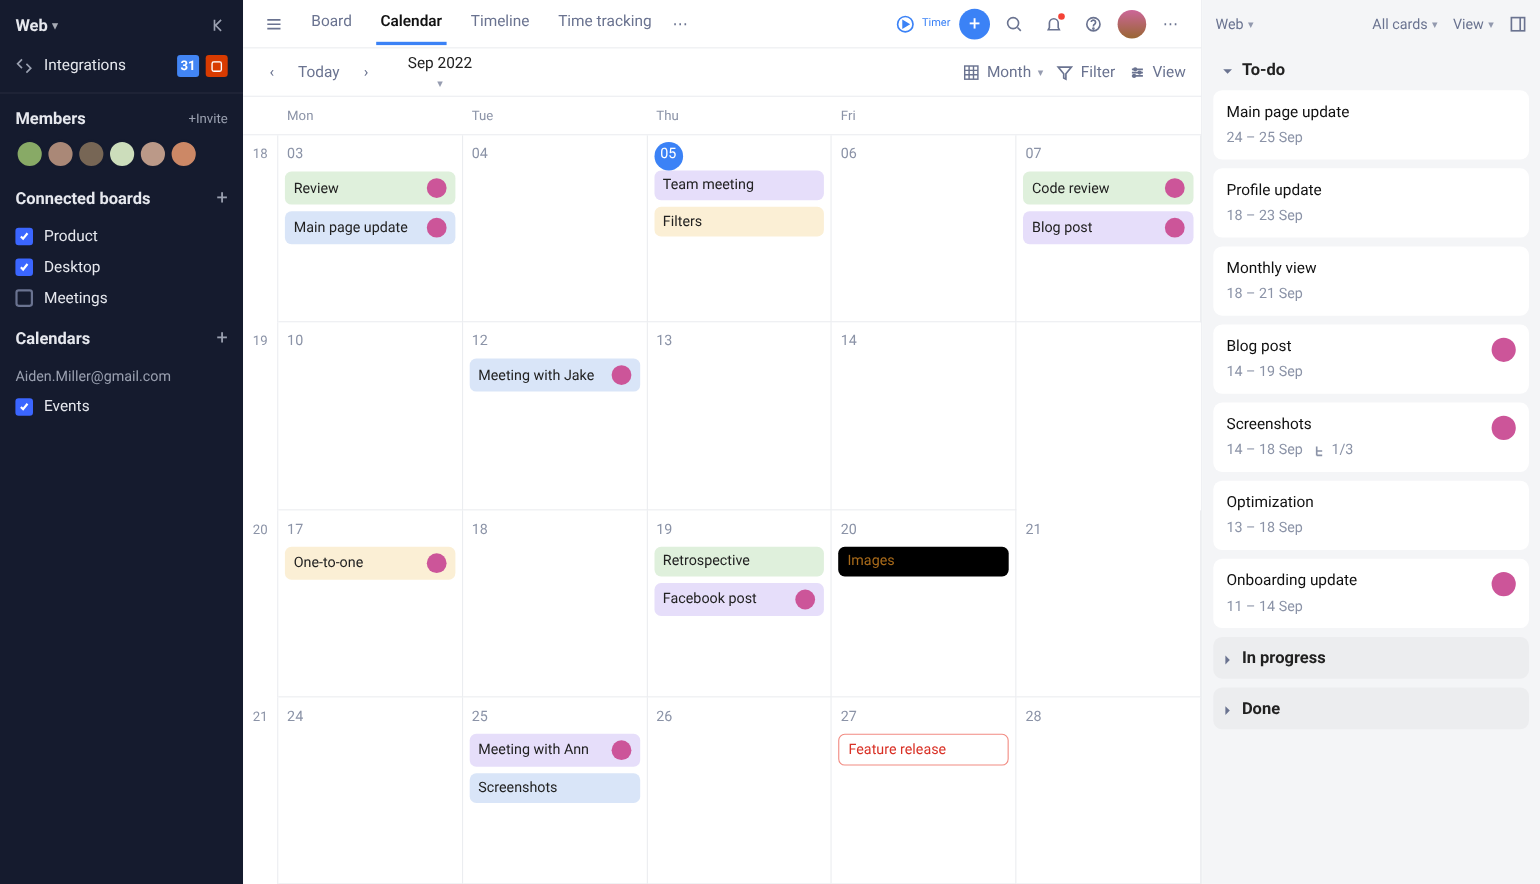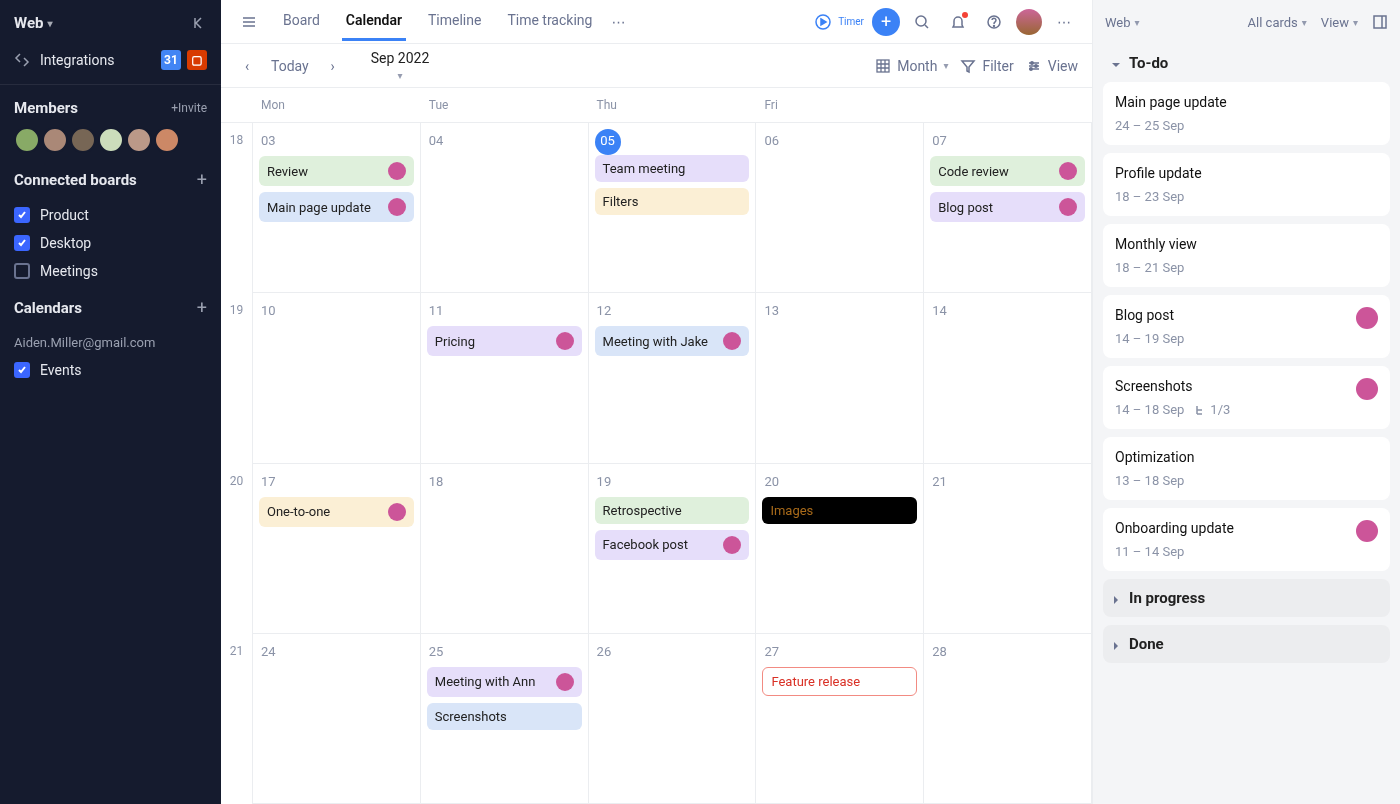--- a/index.html
+++ b/index.html
@@ -273,24 +273,20 @@
               <span>Code review</span>
               <span class="sm-av"></span>
             </div><div class="card purple">
               <span>Blog post</span>
               <span class="sm-av"></span>
             </div></div>
         </div>
         <div class="week">
           <div class="wk">19</div>
           <div class="cell"><span class="dnum ">10</span></div>
-          <div class="cell"><span class="dnum ">11</span><div class="card purple">
-              <span>Pricing</span>
-              <span class="sm-av"></span>
-            </div></div>
           <div class="cell"><span class="dnum ">12</span><div class="card blue">
               <span>Meeting with Jake</span>
               <span class="sm-av"></span>
             </div></div>
           <div class="cell"><span class="dnum ">13</span></div>
           <div class="cell"><span class="dnum ">14</span></div>
         </div>
         <div class="week">
           <div class="wk">20</div>
           <div class="cell"><span class="dnum ">17</span><div class="card yellow">

